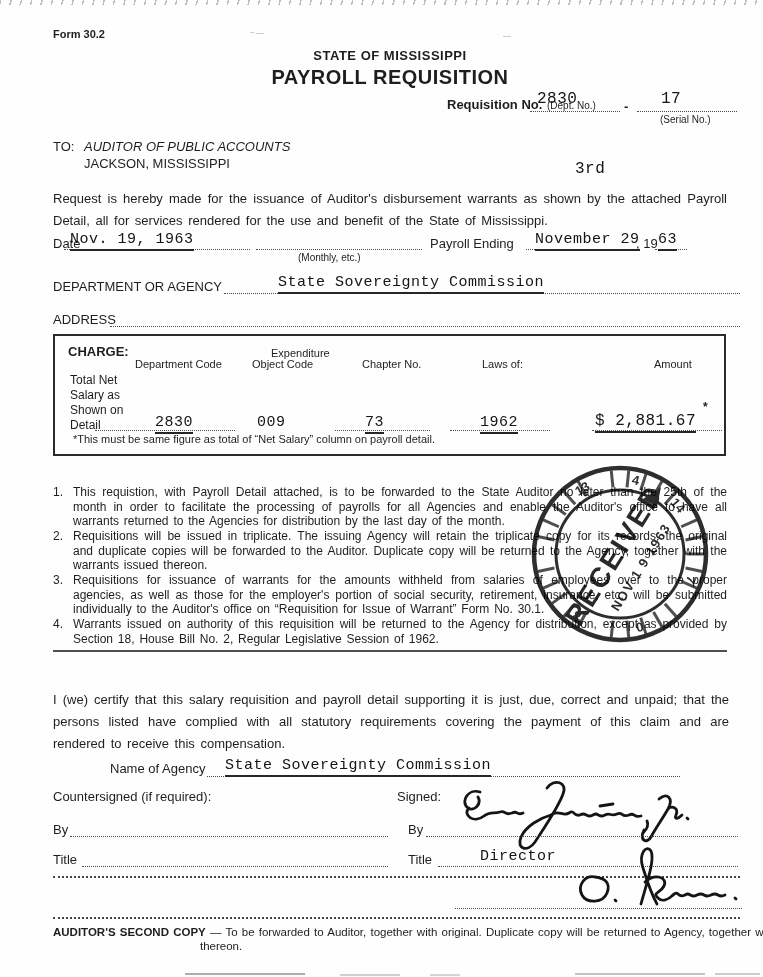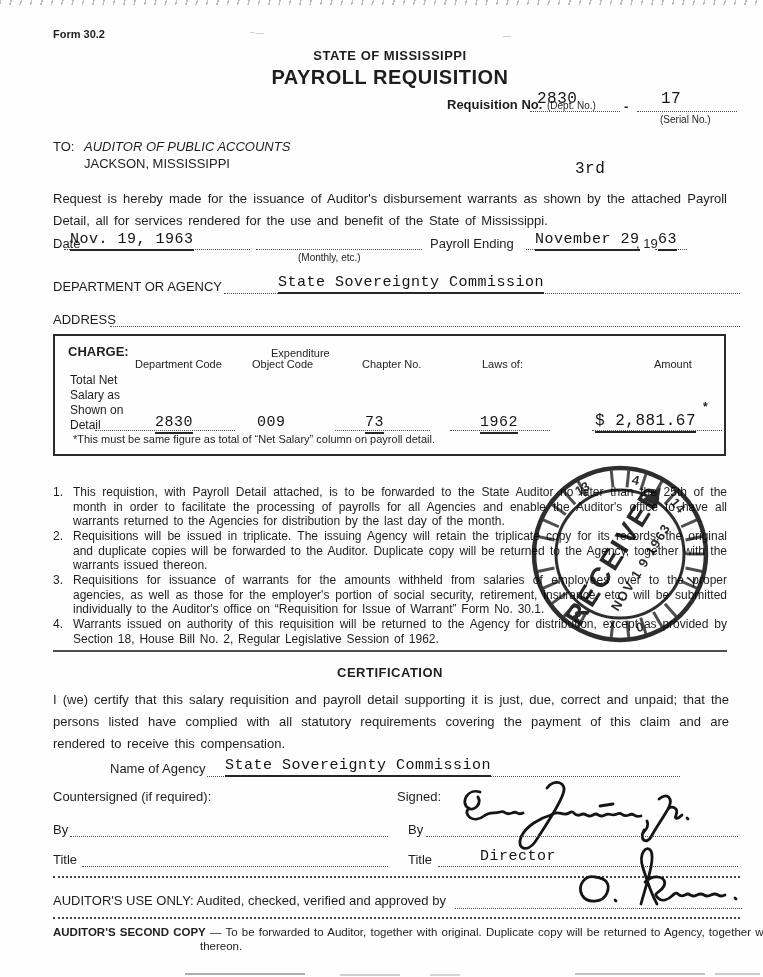--- a/index.html
+++ b/index.html
@@ -122,21 +122,20 @@
     <span class="num">3.</span>
     <span class="body">Requisitions for issuance of warrants for the amounts withheld from salaries of employees over to the proper agencies, as well as those for the employer's portion of social security, retirement, insurance, etc., will be submitted individually to the Auditor's office on “Requisition for Issue of Warrant” Form No. 30.1.</span>
   </div>
   <div class="abs instr fs12" style="left:53px;top:617px;width:674px;">
     <span class="num">4.</span>
     <span class="body">Warrants issued on authority of this requisition will be returned to the Agency for distribution, except as provided by Section 18, House Bill No. 2, Regular Legislative Session of 1962.</span>
   </div>
 
   <div class="abs dash2" style="left:53px;top:650px;width:674px;"></div>
 
-  <div class="abs center-col b fs13 cap" style="top:665px;">CERTIFICATION</div>
   <div class="abs fs13 just" style="left:53px;top:689px;width:676px;line-height:22px;word-spacing:2px;">I (we) certify that this salary requisition and payroll detail supporting it is just, due, correct and unpaid; that the persons listed have complied with all statutory requirements covering the payment of this claim and are rendered to receive this compensation.</div>
 
   <div class="abs fs13" style="left:110px;top:761px;">Name of Agency</div>
   <div class="abs dot" style="left:207px;top:776px;width:473px;"></div>
   <div class="abs typed sol" style="left:225px;top:757px;">State Sovereignty Commission</div>
 
   <div class="abs fs13" style="left:53px;top:789px;">Countersigned (if required):</div>
   <div class="abs fs13" style="left:397px;top:789px;">Signed:</div>
 
   <svg class="abs sig" style="left:450px;top:770px;" width="230" height="88" viewBox="0 0 230 88">
@@ -155,21 +154,20 @@
   <div class="abs dot" style="left:426px;top:836px;width:312px;"></div>
 
   <div class="abs fs13" style="left:53px;top:852px;">Title</div>
   <div class="abs dot" style="left:82px;top:866px;width:306px;"></div>
   <div class="abs fs13" style="left:408px;top:852px;">Title</div>
   <div class="abs dot" style="left:438px;top:866px;width:300px;"></div>
   <div class="abs typed" style="left:480px;top:848px;">Director</div>
 
   <div class="abs dashdot" style="left:53px;top:876px;width:687px;"></div>
 
-  <div class="abs fs13" style="left:53px;top:893px;">AUDITOR'S USE ONLY: Audited, checked, verified and approved by</div>
   <div class="abs dot" style="left:455px;top:908px;width:287px;"></div>
 
   <svg class="abs sig" style="left:565px;top:840px;" width="185" height="78" viewBox="0 0 185 78">
     <path d="M30,37 C20,35 12,45 17,55 C22,64 38,63 42,53 C46,43 40,38 30,37"></path>
     <path d="M50,60 L51,61" stroke-width="3.5"></path>
     <path d="M76,64 C82,42 90,20 86,11 C82,4 73,13 78,28 C83,44 88,57 92,64 M80,42 C90,33 103,37 99,46 C95,54 87,52 93,58 C97,62 103,60 108,55"></path>
     <path d="M108,55 C114,49 112,59 120,55 C126,51 124,59 132,55 C140,51 138,59 146,55 C154,51 152,59 160,55"></path>
     <path d="M170,58 L171,59" stroke-width="3.5"></path>
   </svg>
 

